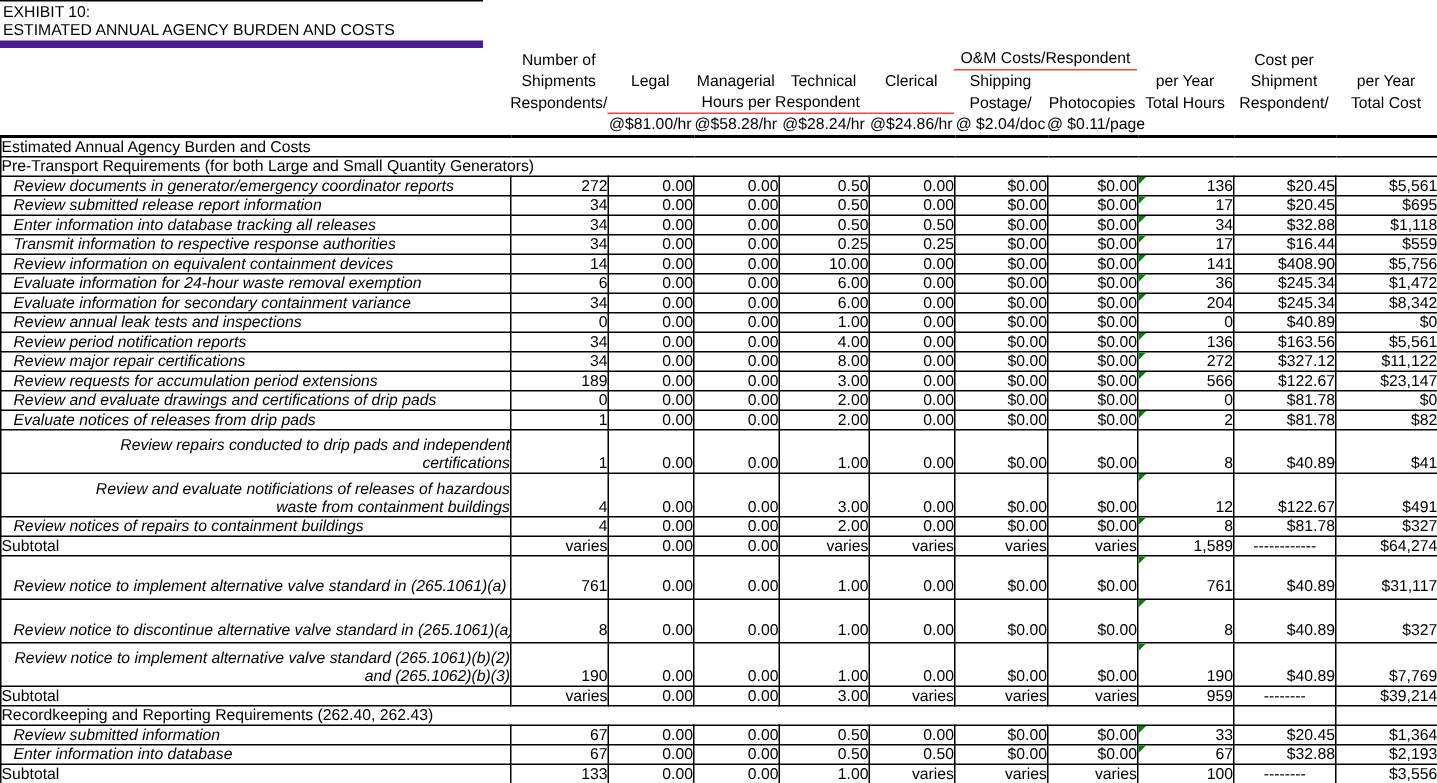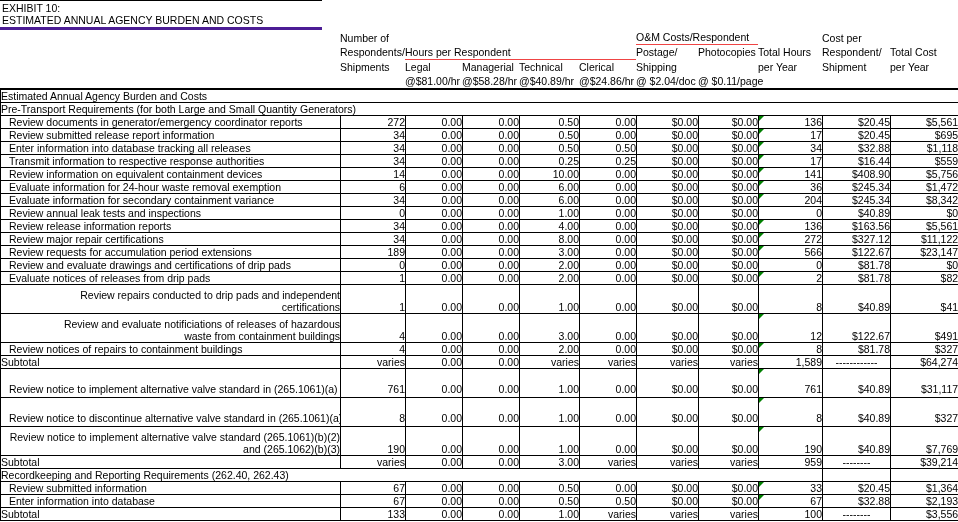--- a/index.html
+++ b/index.html
@@ -1,38 +1,38 @@
 <!DOCTYPE html>
 <html><head>
 <meta charset="utf-8">
 <style>
   html,body { margin:0; padding:0; background:#fff; }
   body { width:958px; height:522px; color:#000;
          font-family:"Liberation Sans","DejaVu Sans",sans-serif; font-size:10.5px; }
-  .titleblock { width:320px; border-top:1px solid #000; border-bottom:3px solid #4c1d95;
+  .titleblock { width:320px; border-top:1px solid #000; border-bottom:5px solid #4c1d95;
                 padding:1px 0 1px 2px; line-height:12px; }
   table { border-collapse:collapse; table-layout:fixed; width:958px; }
   col.c-label{width:340px} col.c-resp{width:65px} col.c-legal{width:57px}
   col.c-mgr{width:57px} col.c-tech{width:60px} col.c-cler{width:57px}
   col.c-post{width:62px} col.c-photo{width:60px} col.c-hours{width:64px}
   col.c-cost{width:68px} col.c-total{width:68px}
 
   
-  table.hdr td { padding:0; height:14px; line-height:13px; 
+  table.hdr td { padding:0; height:14px; line-height:13px; text-align:center;
                  vertical-align:bottom; white-space:nowrap; overflow:visible; }
   table.hdr td.ul { border-bottom:1px solid #ef4444; }
 
   
   table.bodytbl { border:1px solid #000; border-top:2px solid #000; }
   table.bodytbl td { border:1px solid #000; padding:0; height:12px; line-height:11px;
                      vertical-align:bottom; white-space:nowrap; overflow:hidden; }
   td.sec { text-align:left; padding-left:2px; }
   td.num { text-align:right; padding-right:3px; position:relative; }
   td.num.dash { text-align:center; padding-right:0; }
-  td.label { padding:0; }
+  td.label { padding:0;font-style:italic; }
   .ln { line-height:12px; padding-left:8px; }
   .ln2-indent { padding-left:22px; }
   .ln2-flush { padding-left:2px; }
   td.sublabel { text-align:left; padding-right:2px; }
   tr.twoline td { height:28px;text-align:right; }
   tr.tall td { height:26px; }
   tr.tall td.num, tr.tall td.label { padding-bottom:2px; }
   .flag { position:absolute; top:0; left:0; width:0; height:0;
           border-top:5px solid #008000; border-right:5px solid transparent; }
 </style>
@@ -63,47 +63,47 @@
     <td></td>
     <td>Number of</td>
     <td colspan="4"></td>
     <td colspan="2" class="ul">O&amp;M Costs/Respondent</td>
     <td></td>
     <td>Cost per</td>
     <td></td>
   </tr>
   <tr>
     <td></td>
+    <td>Shipments</td>
+    <td>Legal</td>
+    <td>Managerial</td>
+    <td>Technical</td>
+    <td>Clerical</td>
+    <td>Shipping</td>
+    <td></td>
+    <td>per Year</td>
+    <td>Shipment</td>
+    <td>per Year</td>
+  </tr>
+  <tr>
+    <td></td>
     <td>Respondents/</td>
     <td colspan="4" class="ul">Hours per Respondent</td>
     <td>Postage/</td>
     <td>Photocopies</td>
     <td>Total Hours</td>
     <td>Respondent/</td>
     <td>Total Cost</td>
   </tr>
   <tr>
     <td></td>
-    <td>Shipments</td>
-    <td>Legal</td>
-    <td>Managerial</td>
-    <td>Technical</td>
-    <td>Clerical</td>
-    <td>Shipping</td>
-    <td></td>
-    <td>per Year</td>
-    <td>Shipment</td>
-    <td>per Year</td>
-  </tr>
-  <tr>
-    <td></td>
     <td></td>
     <td>@$81.00/hr</td>
     <td>@$58.28/hr</td>
-    <td>@$40.89/hr</td>
+    <td>@$28.24/hr</td>
     <td>@$24.86/hr</td>
     <td>@ $2.04/doc</td>
     <td>@ $0.11/page</td>
     <td></td>
     <td></td>
     <td></td>
   </tr>
 </tbody>
   </table>
 
@@ -243,21 +243,21 @@
         <td class="num col-technical"><span class="val">1.00</span></td>
         <td class="num col-clerical"><span class="val">0.00</span></td>
         <td class="num col-postage"><span class="val">$0.00</span></td>
         <td class="num col-photocopies"><span class="val">$0.00</span></td>
         <td class="num col-total-hours"><span class="val">0</span></td>
         <td class="num col-cost-per"><span class="val">$40.89</span></td>
         <td class="num col-total-cost"><span class="val">$0</span></td>
       </tr>
       <tr>
         <td class="label">
-          <div class="ln">Review release information reports</div>
+          <div class="ln">Review period notification reports</div>
         </td>
         <td class="num col-respondents"><span class="val">34</span></td>
         <td class="num col-legal"><span class="val">0.00</span></td>
         <td class="num col-managerial"><span class="val">0.00</span></td>
         <td class="num col-technical"><span class="val">4.00</span></td>
         <td class="num col-clerical"><span class="val">0.00</span></td>
         <td class="num col-postage"><span class="val">$0.00</span></td>
         <td class="num col-photocopies"><span class="val">$0.00</span></td>
         <td class="num col-total-hours"><span class="val">136</span><span class="flag"></span></td>
         <td class="num col-cost-per"><span class="val">$163.56</span></td>

